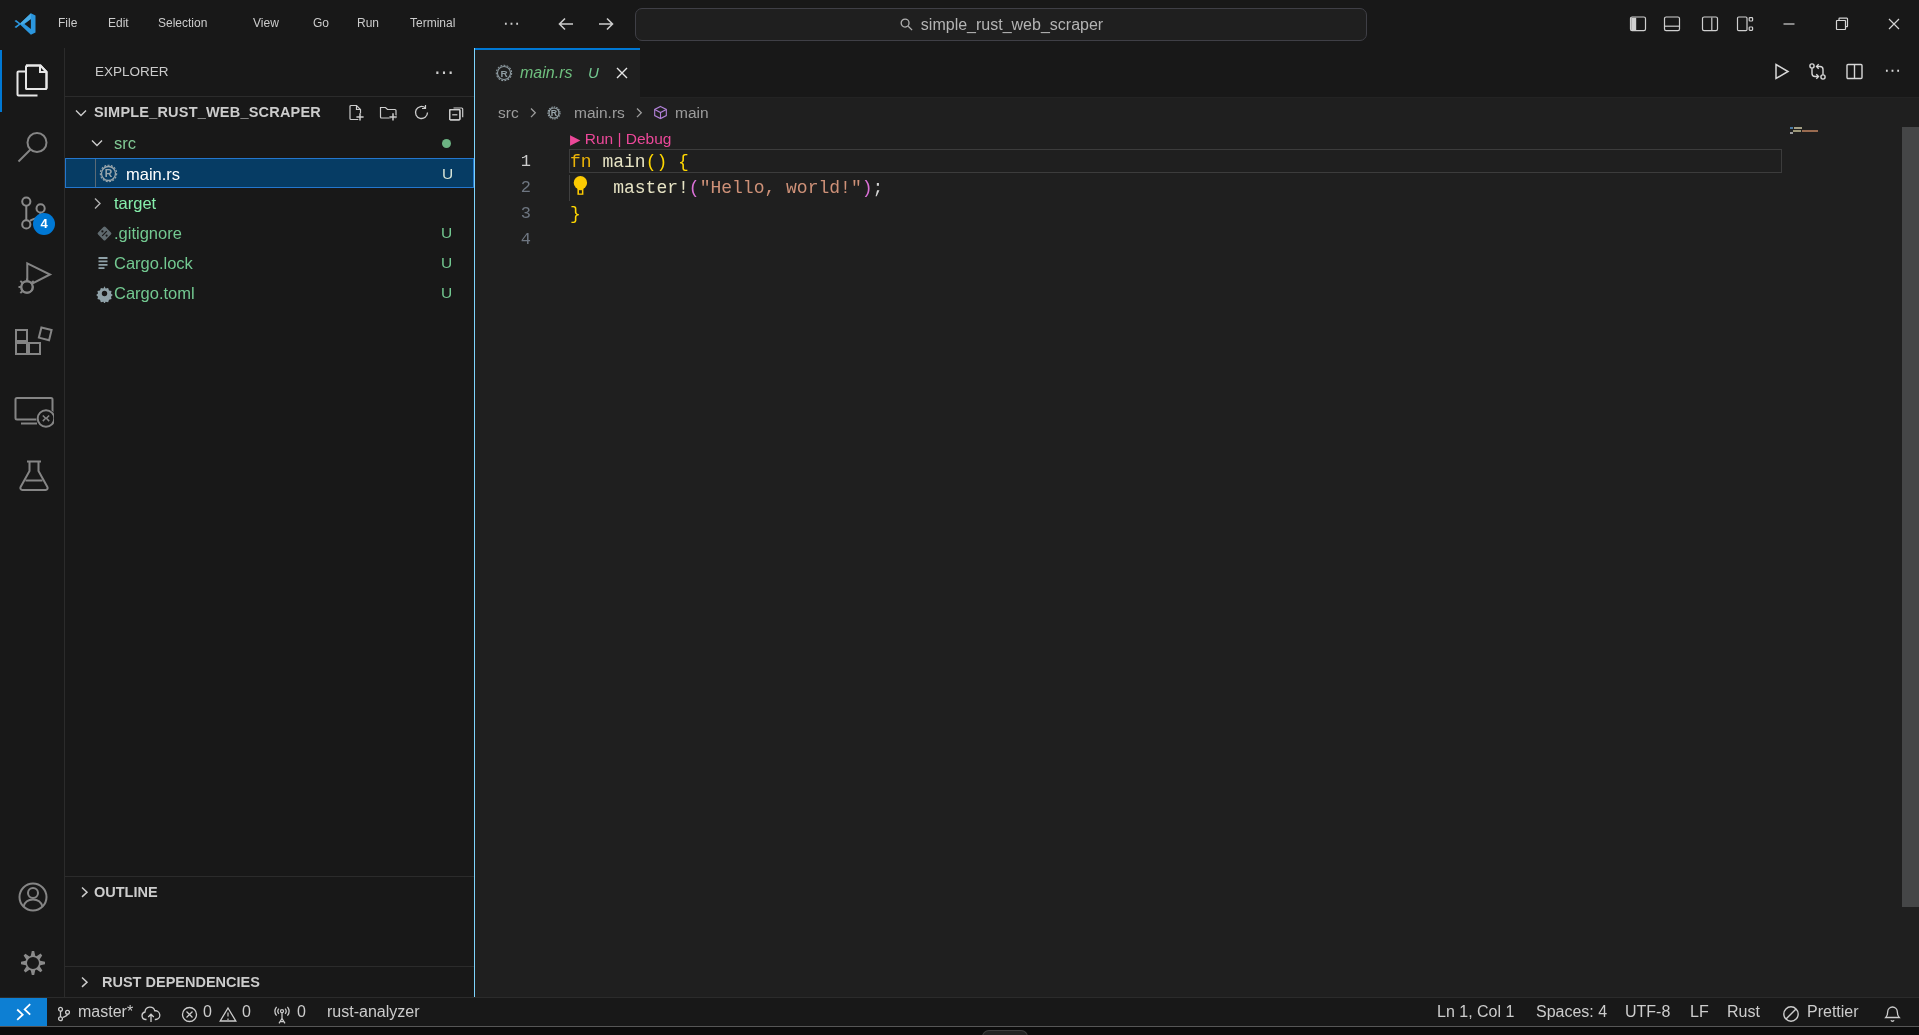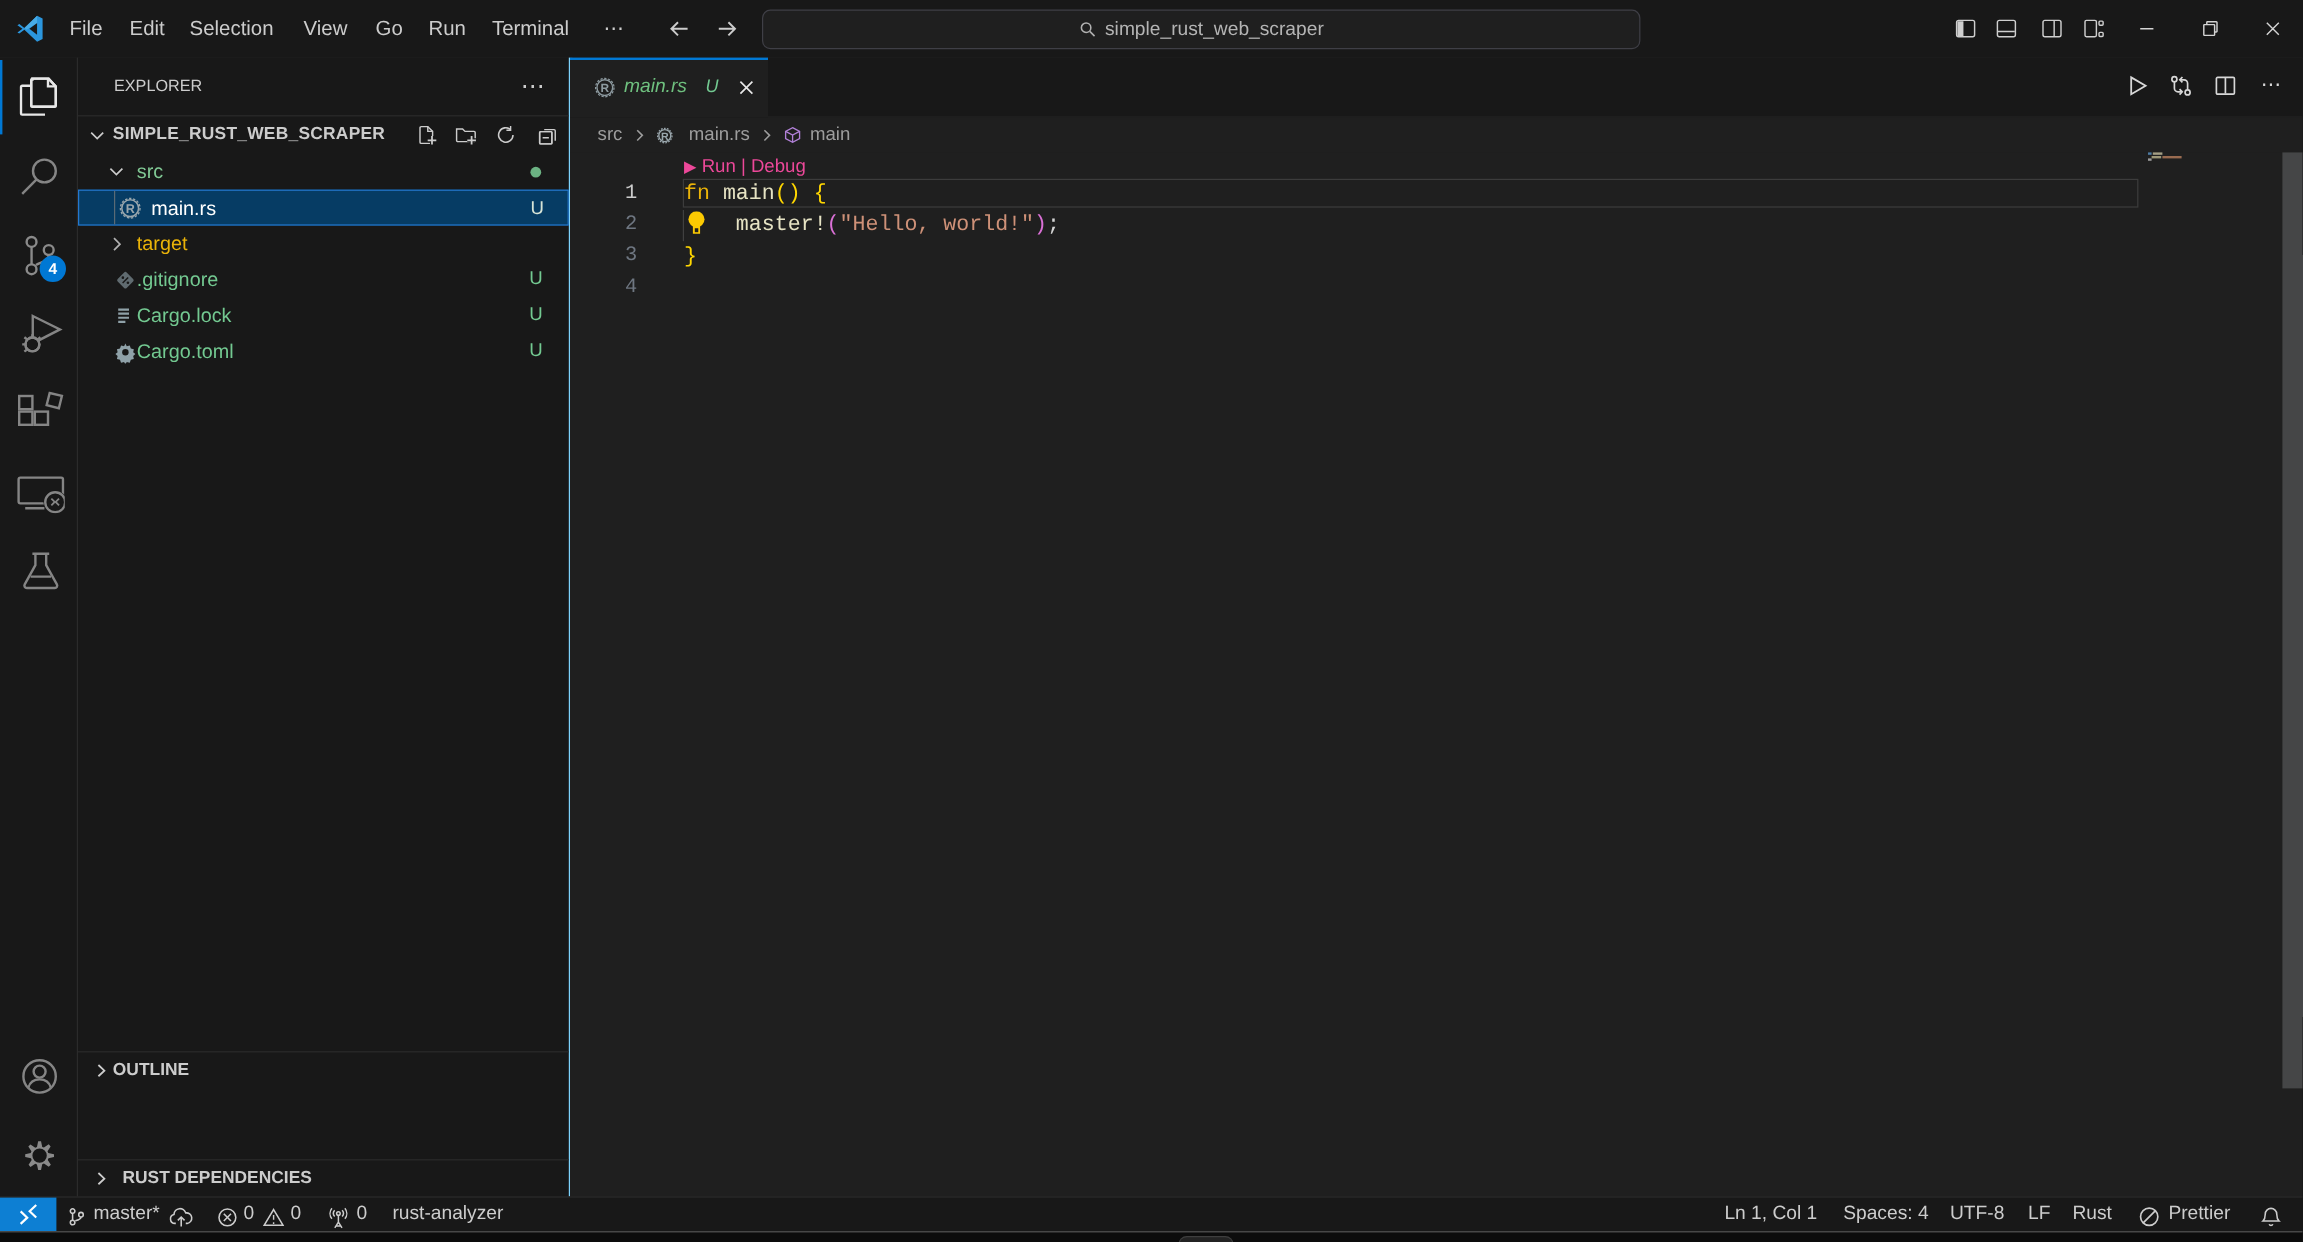--- a/index.html
+++ b/index.html
@@ -2,21 +2,21 @@
 <html><head>
 <meta charset="utf-8">
 <style>
   html,body{margin:0;padding:0;background:#181818;}
   #app{position:relative;width:1919px;height:1035px;overflow:hidden;background:#181818;
        font-family:"Liberation Sans",sans-serif;color:#cccccc;}
   .abs{position:absolute;}
   svg{display:block;}
   
   #titlebar{position:absolute;left:0;top:0;width:1919px;height:48px;background:#181818;border-bottom:1px solid #2b2b2b;}
-  .menu{position:absolute;top:0;height:47px;line-height:47px;font-size:17px;color:#cccccc;}
+  .menu{position:absolute;top:0;height:47px;line-height:47px;font-size:12px;color:#cccccc;}
   #cmdcenter{position:absolute;left:635px;top:8px;width:730px;height:31px;background:#1f1f1f;
     border:1px solid #3f3f46;border-radius:7px;color:#b4b4b4;font-size:16px;
     display:flex;align-items:center;justify-content:center;}
   
   #activitybar{position:absolute;left:0;top:48px;width:64px;height:950px;background:#181818;border-right:1px solid #2b2b2b;}
   
   #sidebar{position:absolute;left:65px;top:48px;width:409px;height:950px;background:#181818;border-right:3px solid #7dd3fc;}
   .row{position:absolute;left:0;width:409px;height:30px;line-height:30px;}
   .sechead{font-weight:bold;font-size:14.5px;color:#cccccc;border-top:1px solid #2b2b2b;}
   .tlabel{position:absolute;left:49px;top:0;font-size:16.5px;}
@@ -215,21 +215,21 @@
           <text x="9.5" y="13.4" text-anchor="middle" font-size="10.5" font-weight="bold" fill="#9aa7ad" font-family="Liberation Sans">R</text>
         </svg>
         <span class="tlabel" style="left:60px;color:#ffffff">main.rs</span>
         <span class="ubadge" style="color:#d7e4d7">U</span>
       </div>
 
       <div class="row" style="top:140px">
         <svg class="abs" style="left:25px;top:8px" width="14" height="14" viewBox="0 0 14 14" fill="none" stroke="#b0b0b0" stroke-width="1.4">
             <path d="M5 2.5l5 5-5 5"></path>
           </svg>
-        <span class="tlabel" style="color:#eab308">target</span>
+        <span class="tlabel" style="color:#86efac">target</span>
       </div>
 
       <div class="row" style="top:170px">
         <svg class="ticon" style="left:30px" width="19" height="19" viewBox="0 0 19 19">
           <rect x="4.2" y="4.2" width="10.6" height="10.6" rx="1.5" transform="rotate(45 9.5 9.5)" fill="#606b70"></rect>
           <path d="M7.2 11.8L11.8 7.2" stroke="#181818" stroke-width="1.2"></path>
           <circle cx="7.4" cy="7.4" r="1.1" fill="#181818"></circle>
             <circle cx="11.6" cy="11.6" r="1.1" fill="#181818"></circle>
         </svg>
         <span class="tlabel" style="color:#73c991">.gitignore</span>

